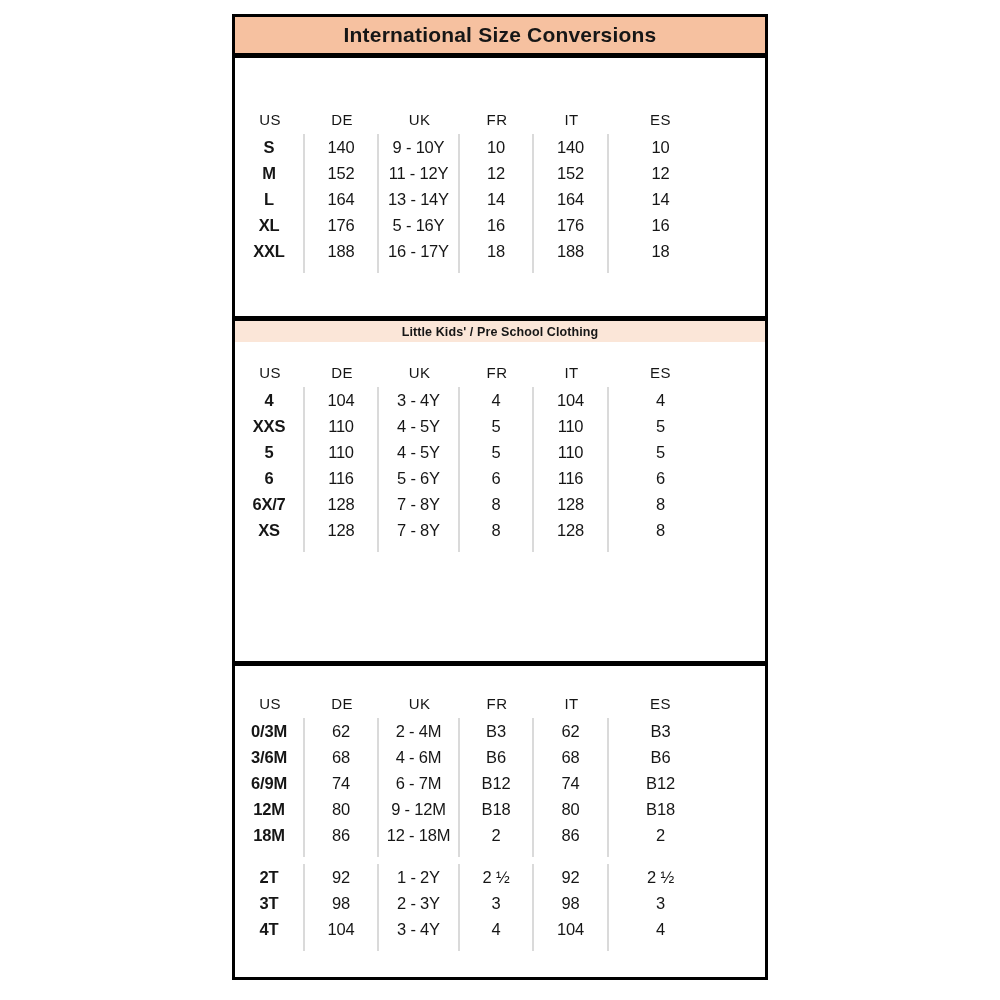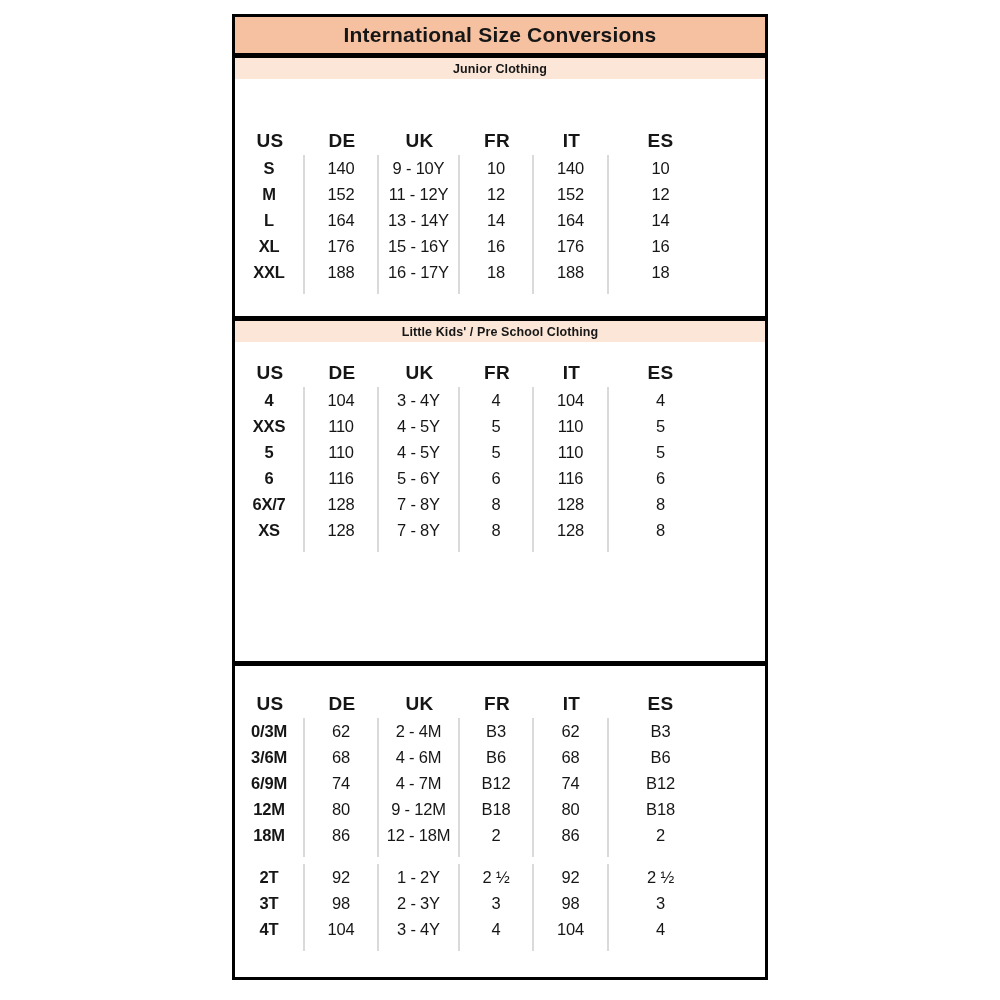--- a/index.html
+++ b/index.html
@@ -24,41 +24,40 @@
     height:21px;background:var(--band-bg);display:flex;align-items:center;justify-content:center;
     font-size:12.5px;font-weight:700;letter-spacing:.1px;
   }
   .gap-a{height:48px;}
   .gap-b{height:17px;}
   .gap-c{height:24px;}
   .row{display:grid;grid-template-columns:70px 74px 81px 74px 75px 103px 53px;}
   .row.header{height:27px;margin-bottom:1px;}
   .hcell{
     display:flex;align-items:center;justify-content:center;
-    font-weight:700;font-size:19px;letter-spacing:.4px;
+    font-weight:400;font-size:15px;letter-spacing:.4px;
   }
   .cell{
     height:26px;display:flex;align-items:center;justify-content:center;
     font-size:16.5px;letter-spacing:-0.2px;
   }
   .us{font-weight:700;}
   .sep{border-right:2px solid var(--sep-color);}
   .row.spacer .cell{height:9px;}
   .group.gap-above{margin-top:7px;}
   .filler{}
 </style>
 </head>
 <body>
 
 <div class="chart">
 
   <div class="titlebox">International Size Conversions</div>
 
   <section class="panel panel-junior">
-    <div class="band">Junior Clothing</div>
     <div class="gap-a"></div>
     <div class="tablewrap">
         <div class="row header">
           <div class="hcell">US</div>
           <div class="hcell">DE</div>
           <div class="hcell">UK</div>
           <div class="hcell">FR</div>
           <div class="hcell">IT</div>
           <div class="hcell">ES</div>
           <div class="filler"></div>
@@ -87,21 +86,21 @@
             <div class="cell sep">164</div>
             <div class="cell sep">13 - 14Y</div>
             <div class="cell sep">14</div>
             <div class="cell sep">164</div>
             <div class="cell">14</div>
             <div class="filler"></div>
           </div>
           <div class="row body">
             <div class="cell us sep">XL</div>
             <div class="cell sep">176</div>
-            <div class="cell sep">15 - 16Y</div>
+            <div class="cell sep">5 - 16Y</div>
             <div class="cell sep">16</div>
             <div class="cell sep">176</div>
             <div class="cell">16</div>
             <div class="filler"></div>
           </div>
           <div class="row body">
             <div class="cell us sep">XXL</div>
             <div class="cell sep">188</div>
             <div class="cell sep">16 - 17Y</div>
             <div class="cell sep">18</div>
@@ -230,21 +229,21 @@
             <div class="cell sep">68</div>
             <div class="cell sep">4 - 6M</div>
             <div class="cell sep">B6</div>
             <div class="cell sep">68</div>
             <div class="cell">B6</div>
             <div class="filler"></div>
           </div>
           <div class="row body">
             <div class="cell us sep">6/9M</div>
             <div class="cell sep">74</div>
-            <div class="cell sep">4 - 7M</div>
+            <div class="cell sep">6 - 7M</div>
             <div class="cell sep">B12</div>
             <div class="cell sep">74</div>
             <div class="cell">B12</div>
             <div class="filler"></div>
           </div>
           <div class="row body">
             <div class="cell us sep">12M</div>
             <div class="cell sep">80</div>
             <div class="cell sep">9 - 12M</div>
             <div class="cell sep">B18</div>

